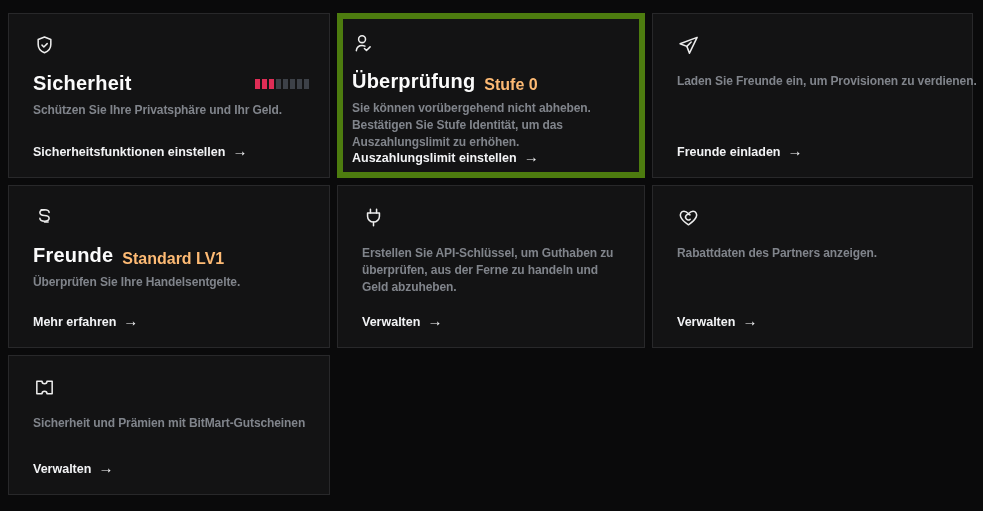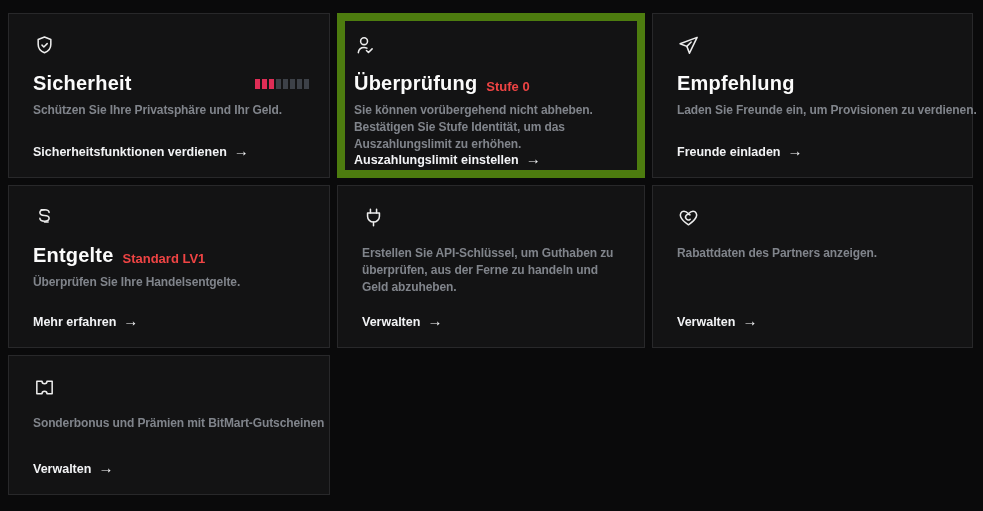--- a/index.html
+++ b/index.html
@@ -14,28 +14,28 @@
     gap:7px;
   }
   .card {
     background:#131314;
     border:1px solid #28282a;
     padding:20px 20px 18px 24px;
     display:flex; flex-direction:column;
     color:#fbfbfb;
   }
   .card.highlighted {
-    border:8px solid #4d7c0f;
+    border:6px solid #4d7c0f;
     padding:12px 12px 10px 9px;
   }
   .icon-wrap { height:24px; margin-bottom:8px; }
   .icon-wrap svg { width:23px; height:23px; stroke:#ececec; fill:none; stroke-width:1.6; stroke-linecap:round; stroke-linejoin:round; }
   .title-row { display:flex; align-items:center; margin-top:6px; }
   .card-title { font-size:20px; font-weight:bold; color:#fbfbfb; letter-spacing:.2px; }
-  .badge { font-size:13px; font-weight:bold; color:#ef4444; margin-left:9px; position:relative; top:3px; white-space:nowrap; }
+  .badge { font-size:16px; font-weight:bold; color:#fdba74; margin-left:9px; position:relative; top:3px; white-space:nowrap; }
   .progress { margin-left:auto; display:flex; gap:2px; align-items:center; }
   .progress .seg { width:5px; height:10px; background:#3d4148; display:inline-block; }
   .progress .seg.filled { background:#df2d56; }
   .card-desc { margin-top:7px; font-size:12px; line-height:17px; color:#80848b; letter-spacing:-0.1px;font-weight:bold; }
   .card-desc.nowrap { white-space:nowrap; }
   .card-link {
     margin-top:auto; display:flex; align-items:center; gap:7px;
     font-size:12.5px; font-weight:bold; color:#f2f3f5;
     cursor:pointer; text-decoration:none; white-space:nowrap;
   }
@@ -64,21 +64,21 @@
             <span class="seg filled"></span>
             <span class="seg"></span>
             <span class="seg"></span>
             <span class="seg"></span>
             <span class="seg"></span>
             <span class="seg"></span>
           </span>
       </div>
       <div class="card-desc nowrap">Schützen Sie Ihre Privatsphäre und Ihr Geld.</div>
       <a class="card-link">
-        <span>Sicherheitsfunktionen verdienen</span>
+        <span>Sicherheitsfunktionen einstellen</span>
         <span class="arrow">→</span>
       </a>
     </div>
 
     <div class="card highlighted">
       <div class="icon-wrap">
         <svg viewBox="0 0 24 24">
             <circle cx="10.5" cy="7.5" r="3.6"></circle>
             <path d="M4.5 19.5c.4-3.4 2.9-5.5 6-5.5 1.1 0 2.1.3 3 .8"></path>
             <path d="M13 17.2l2.1 2.1 3.8-3.8"></path>
@@ -95,39 +95,36 @@
       </a>
     </div>
 
     <div class="card">
       <div class="icon-wrap">
         <svg viewBox="0 0 24 24">
             <path d="M21 3.5L3.2 10.2l7.1 2.7 2.7 7.1L21 3.5z"></path>
             <path d="M10.3 12.9l4.5-4.5"></path>
           </svg>
       </div>
-      <div class="title-row">
-        <span class="card-title">Empfehlung</span>
-      </div>
       <div class="card-desc nowrap">Laden Sie Freunde ein, um Provisionen zu verdienen.</div>
       <a class="card-link">
         <span>Freunde einladen</span>
         <span class="arrow">→</span>
       </a>
     </div>
 
     <div class="card">
       <div class="icon-wrap">
         <svg viewBox="0 0 24 24">
             <path d="M16.8 6.8c0-1.9-2.1-3-4.8-3s-4.8 1.1-4.8 3 2.1 3 4.8 3 4.8 1.1 4.8 3-2.1 3-4.8 3-4.8-1.1-4.8-3"></path>
             <path d="M8.5 3.8h3.5M12 16.8h3.8"></path>
           </svg>
       </div>
       <div class="title-row">
-        <span class="card-title">Entgelte</span>
+        <span class="card-title">Freunde</span>
         <span class="badge">Standard LV1</span>
       </div>
       <div class="card-desc nowrap">Überprüfen Sie Ihre Handelsentgelte.</div>
       <a class="card-link">
         <span>Mehr erfahren</span>
         <span class="arrow">→</span>
       </a>
     </div>
 
     <div class="card">
@@ -158,21 +155,21 @@
         <span class="arrow">→</span>
       </a>
     </div>
 
     <div class="card">
       <div class="icon-wrap">
         <svg viewBox="0 0 24 24">
             <path d="M4 5.5h5.4a2.6 2.6 0 0 0 5.2 0H20v13h-5.4a2.6 2.6 0 0 0-5.2 0H4z"></path>
           </svg>
       </div>
-      <div class="card-desc nowrap">Sonderbonus und Prämien mit BitMart-Gutscheinen</div>
+      <div class="card-desc nowrap">Sicherheit und Prämien mit BitMart-Gutscheinen</div>
       <a class="card-link">
         <span>Verwalten</span>
         <span class="arrow">→</span>
       </a>
     </div>
 
   </div>
 </div>
 
 </body></html>

